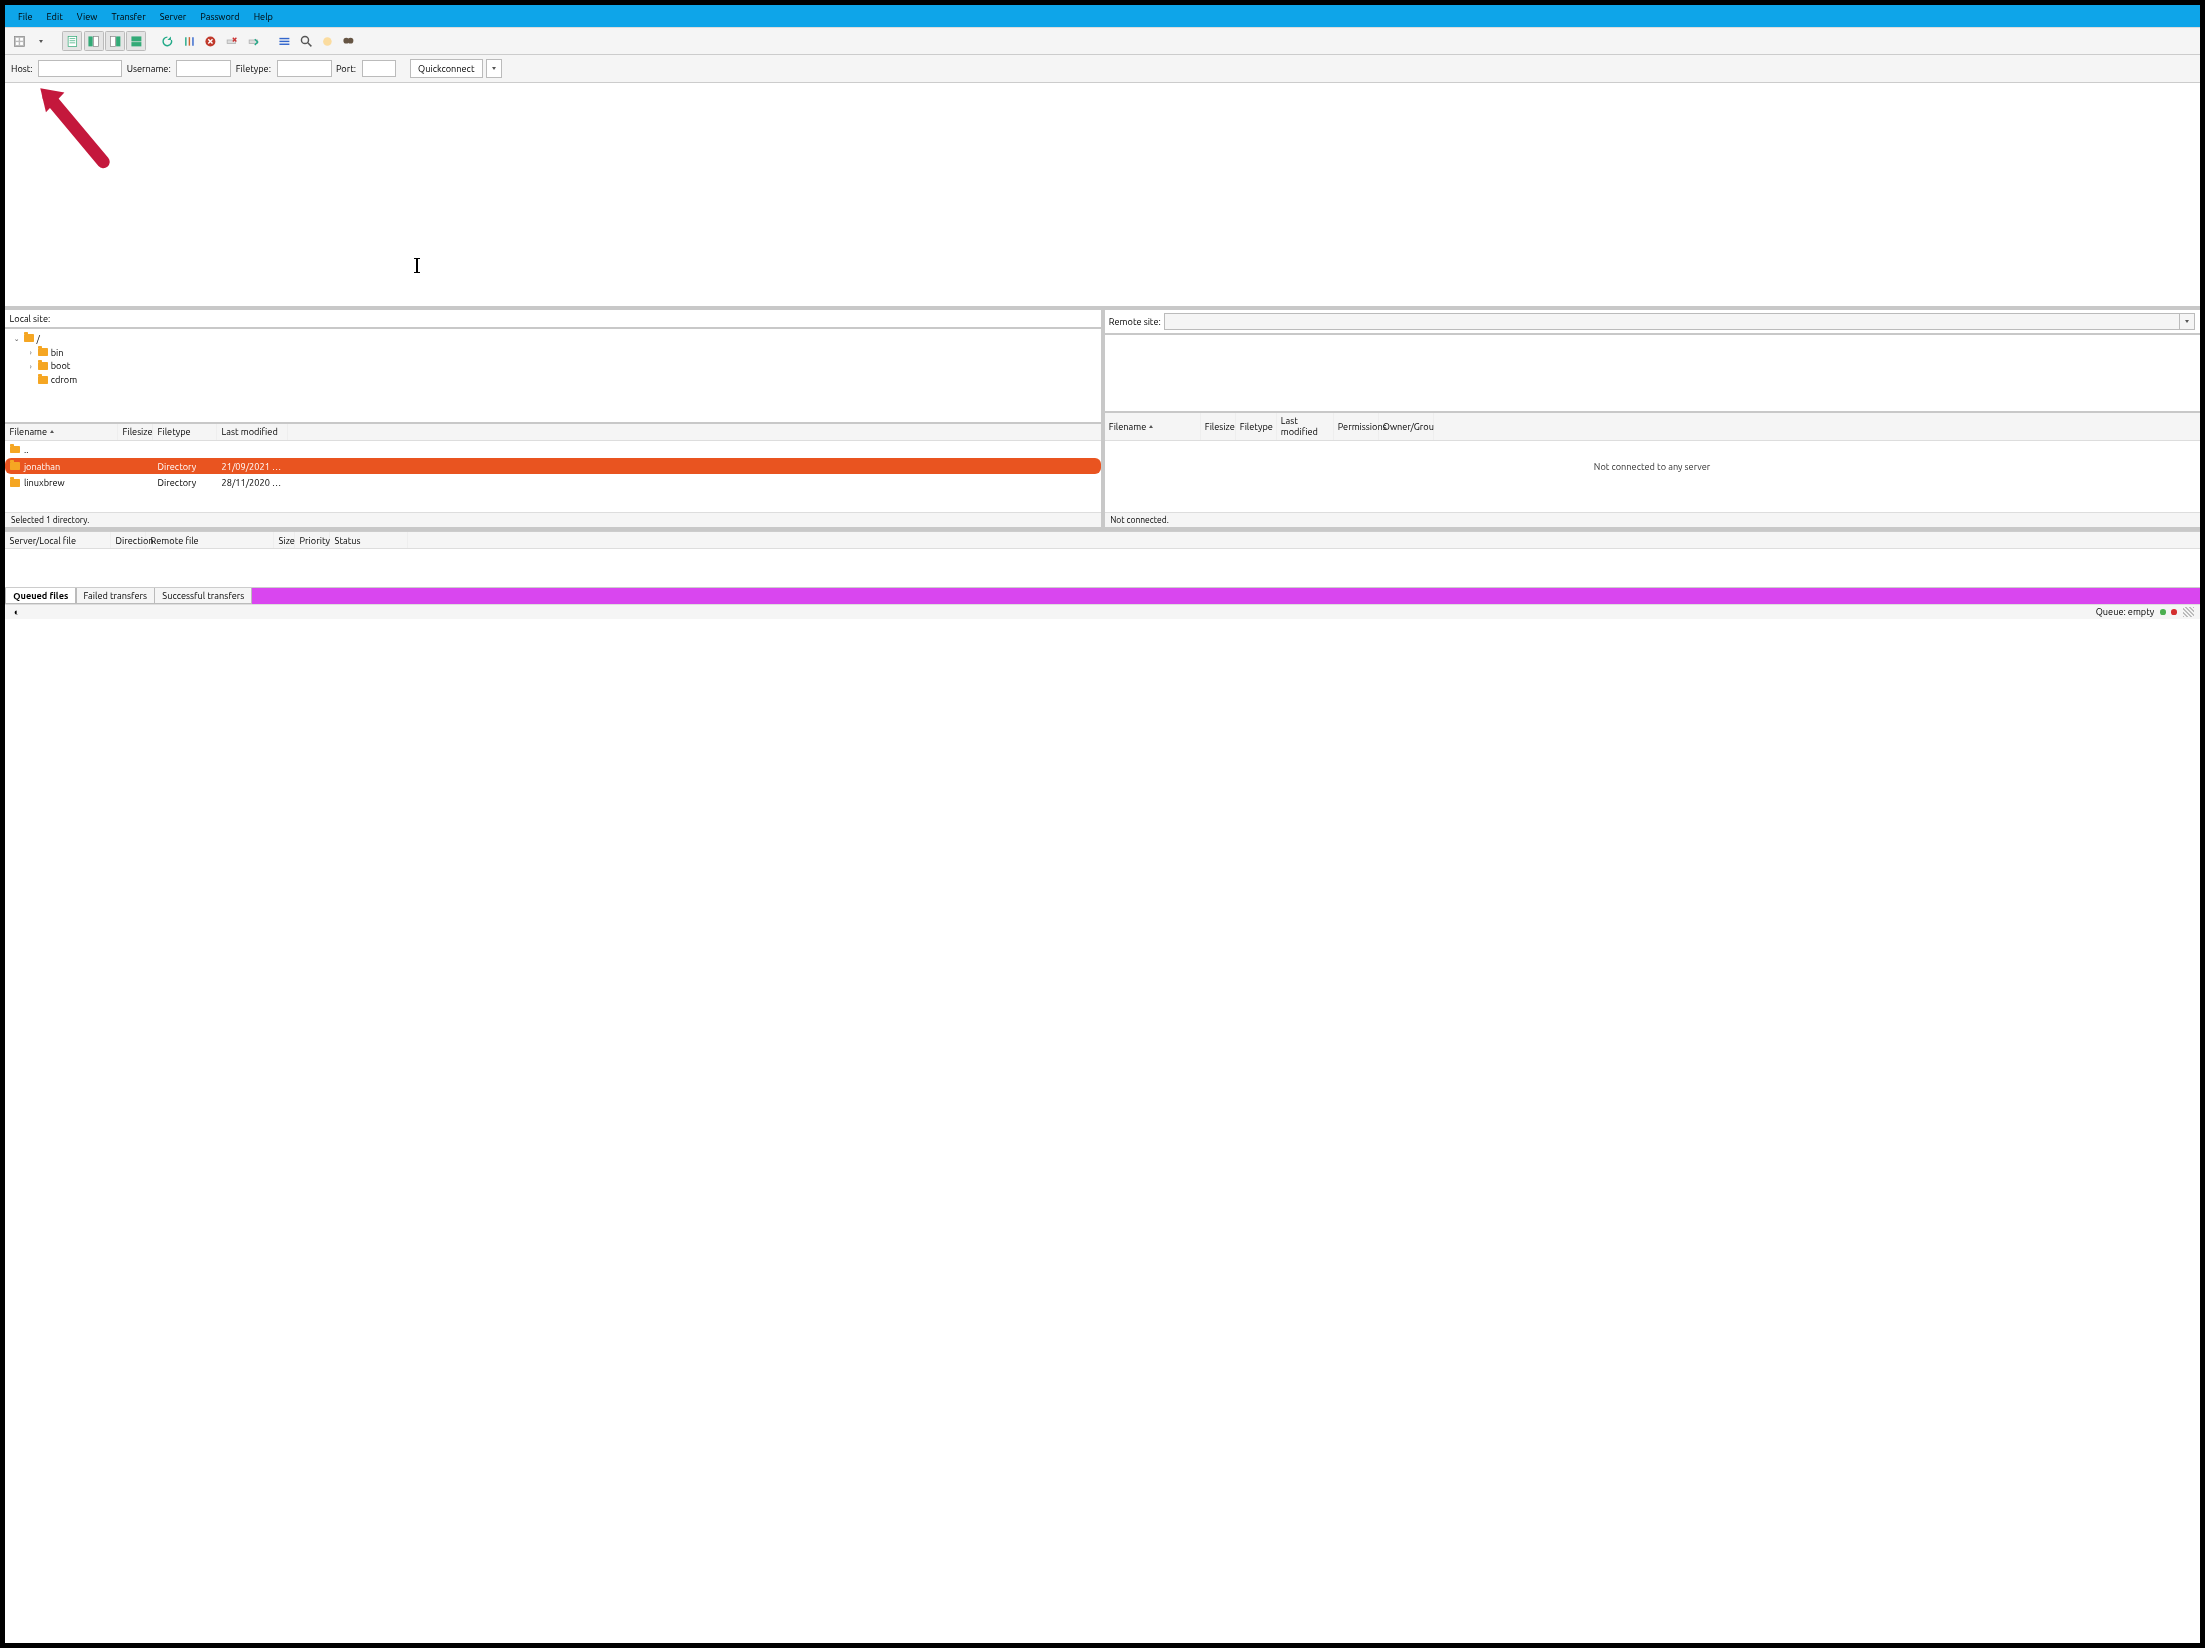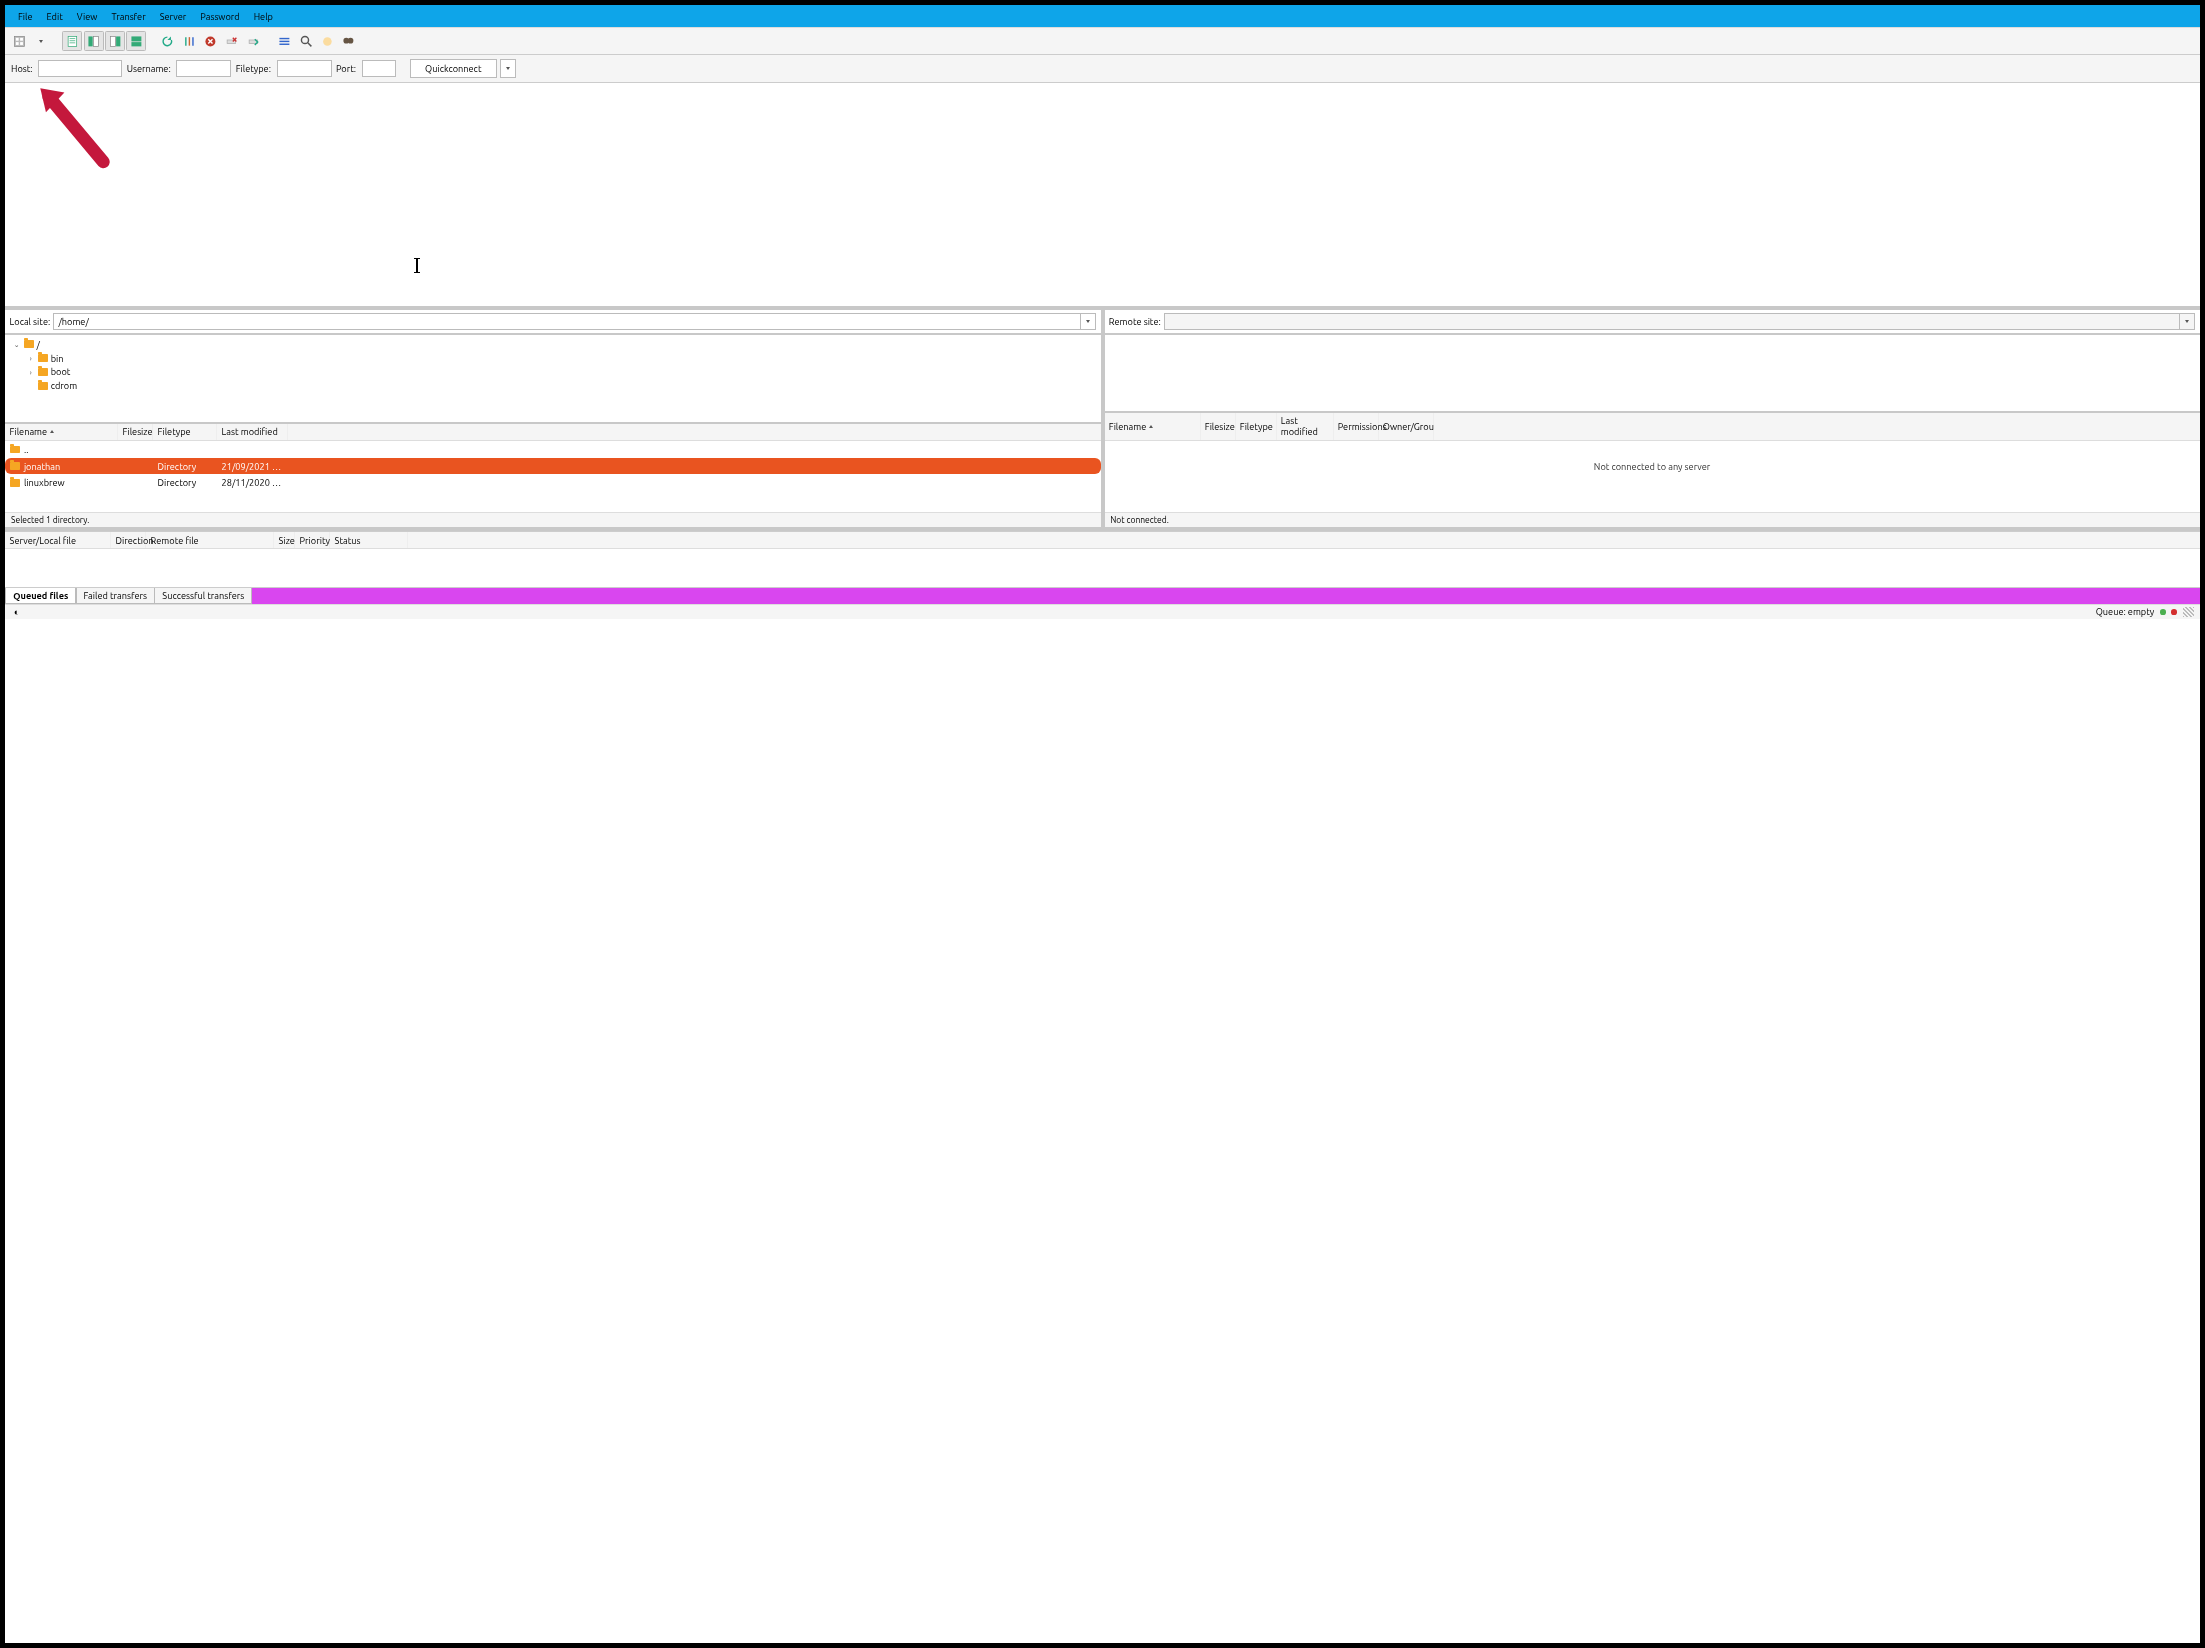--- a/index.html
+++ b/index.html
@@ -14,21 +14,21 @@
 .menubar { background: #0ea5e9; padding: 2.8px 5.7px; display: flex; gap: 0; border-bottom: 0.7px solid #ddd; }
 .menubar span { padding: 2.8px 7px; cursor: default; }
 .toolbar { background: #f5f5f5; padding: 2.8px 4.3px; display: flex; align-items: center; gap: 1.4px; border-bottom: 0.7px solid #ccc; }
 .tbtn { width: 20px; height: 20px; display: inline-flex; align-items: center; justify-content: center; border: 0.7px solid transparent; border-radius: 1.4px; }
 .tbtn.pressed { background: #e5e5e5; border: 0.7px solid #bbb; }
 .tbtn svg { width: 12.8px; height: 12.8px; }
 .tsep { width: 8.5px; }
 .quickbar { background: #f5f5f5; padding: 4.3px 5.7px; display: flex; align-items: center; gap: 4.3px; border-bottom: 0.7px solid #ccc; }
 .quickbar label { margin-right: 1.4px; }
 .quickbar input { border: 0.7px solid #bbb; height: 17px; padding: 0 2.8px; background: #fff; }
-.qbtn { border: 0.7px solid #bbb; background: #fff; height: 18.4px; padding: 0 14px; display: inline-flex; align-items: center; }
+.qbtn { border: 0.7px solid #bbb; background: #fff; height: 18.4px; padding: 0 7px; display: inline-flex; align-items: center; }
 .qdrop { border: 0.7px solid #bbb; background: #fff; height: 18.4px; width: 15.6px; display: inline-flex; align-items: center; justify-content: center; margin-left: -0.7px; }
 .logpane { background: #fff; flex: 0 0 227px; position: relative; border-bottom: 4.3px solid #c8c8c8; }
 .cursor-i { position: absolute; left: 411px; top: 176px; width: 1.4px; height: 12.8px; background: #000; }
 .cursor-i::before, .cursor-i::after { content: ""; position: absolute; width: 5.7px; height: 0.7px; background: #000; left: -2.1px; }
 .cursor-i::before { top: -0.7px; } .cursor-i::after { bottom: -0.7px; }
 .midrow { display: flex; border-bottom: 4.3px solid #c8c8c8; }
 .midcol { flex: 1; display: flex; flex-direction: column; }
 .midcol.left { border-right: 4.3px solid #c8c8c8; }
 .siterow { display: flex; align-items: center; padding: 2.8px 4.3px; gap: 2.8px; }
 .siterow .combo { flex: 1; display: flex; border: 0.7px solid #bbb; height: 17px; }
@@ -208,26 +208,20 @@
   </svg>
 
   <div class="logpane">
     <span class="cursor-i"></span>
   </div>
 
   <div class="midrow">
     <div class="midcol left">
       <div class="siterow">
         <span>Local site:</span>
-        <div class="combo">
-          <input value="/home/" style="">
-          <span class="drop">
-              <span class="arrow"></span>
-            </span>
-        </div>
       </div>
       <div class="tree">
         <div class="tree-item" style="padding-left:2.8px">
             <span class="exp">⌄</span>
             <span class="folder"></span>
             <span>/</span>
           </div>
         <div class="tree-item" style="padding-left:17px">
             <span class="exp">›</span>
             <span class="folder"></span>

